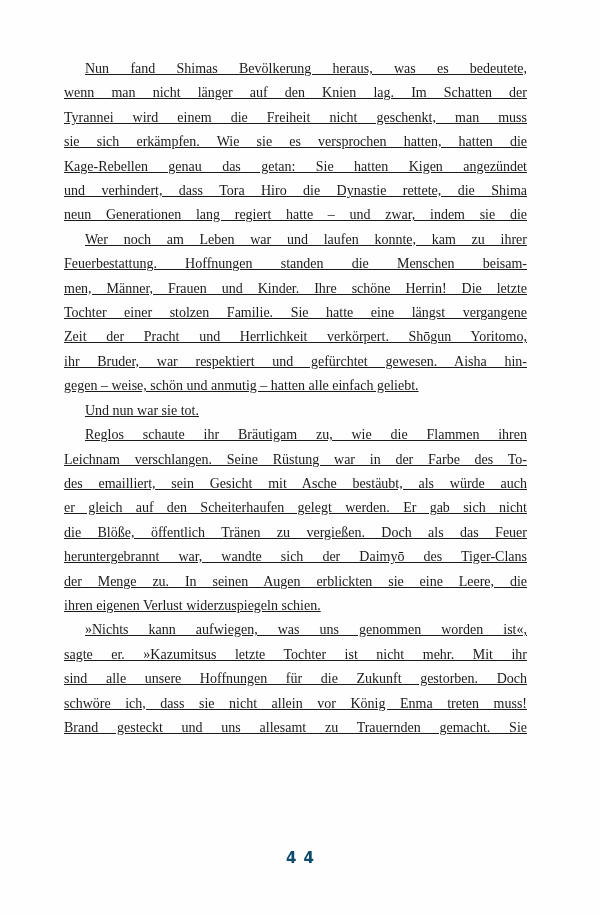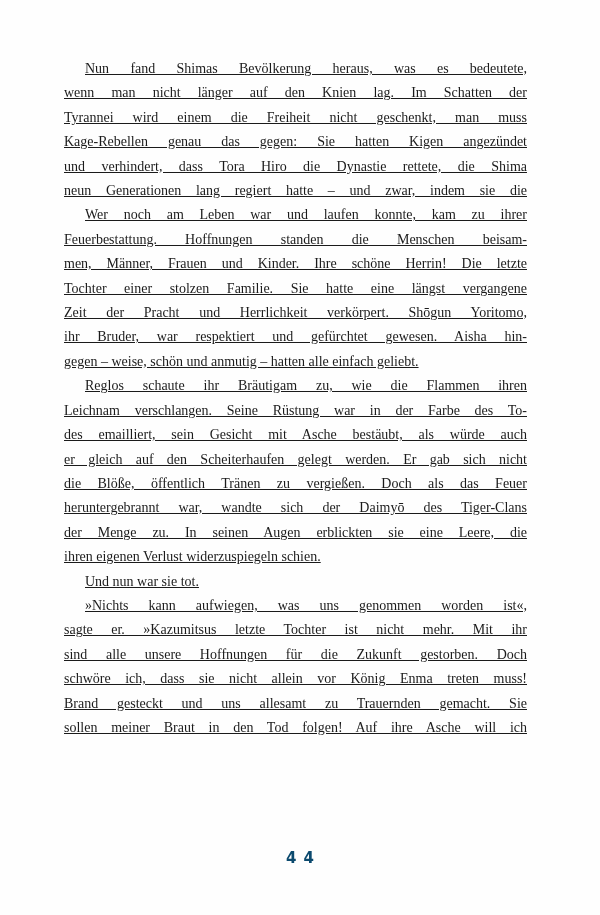--- a/index.html
+++ b/index.html
@@ -58,49 +58,49 @@
 </style>
 </head>
 <body>
 
 <div class="book-page">
   <div class="text-block">
       <div class="para">
         <div class="line j indent">Nun fand Shimas Bevölkerung heraus, was es bedeutete,</div>
         <div class="line j">wenn man nicht länger auf den Knien lag. Im Schatten der</div>
         <div class="line j">Tyrannei wird einem die Freiheit nicht geschenkt, man muss</div>
-        <div class="line j">Kage-Rebellen genau das gegen: Sie hatten Kigen angezündet</div>
+        <div class="line j">sie sich erkämpfen. Wie sie es versprochen hatten, hatten die</div>
+        <div class="line j">Kage-Rebellen genau das getan: Sie hatten Kigen angezündet</div>
         <div class="line j">und verhindert, dass Tora Hiro die Dynastie rettete, die Shima</div>
         <div class="line j">neun Generationen lang regiert hatte – und zwar, indem sie die</div>
       </div>
       <div class="para">
         <div class="line j indent">Wer noch am Leben war und laufen konnte, kam zu ihrer</div>
         <div class="line j">Feuerbestattung. Hoffnungen standen die Menschen beisam-</div>
         <div class="line j">men, Männer, Frauen und Kinder. Ihre schöne Herrin! Die letzte</div>
         <div class="line j">Tochter einer stolzen Familie. Sie hatte eine längst vergangene</div>
         <div class="line j">Zeit der Pracht und Herrlichkeit verkörpert. Shōgun Yoritomo,</div>
         <div class="line j">ihr Bruder, war respektiert und gefürchtet gewesen. Aisha hin-</div>
         <div class="line">gegen – weise, schön und anmutig – hatten alle einfach geliebt.</div>
       </div>
       <div class="para">
+        <div class="line indent">Und nun war sie tot.</div>
+      </div>
+      <div class="para">
         <div class="line j indent">Reglos schaute ihr Bräutigam zu, wie die Flammen ihren</div>
         <div class="line j">Leichnam verschlangen. Seine Rüstung war in der Farbe des To-</div>
         <div class="line j">des emailliert, sein Gesicht mit Asche bestäubt, als würde auch</div>
         <div class="line j">er gleich auf den Scheiterhaufen gelegt werden. Er gab sich nicht</div>
         <div class="line j">die Blöße, öffentlich Tränen zu vergießen. Doch als das Feuer</div>
         <div class="line j">heruntergebrannt war, wandte sich der Daimyō des Tiger-Clans</div>
         <div class="line j">der Menge zu. In seinen Augen erblickten sie eine Leere, die</div>
         <div class="line">ihren eigenen Verlust widerzuspiegeln schien.</div>
       </div>
       <div class="para">
-        <div class="line indent">Und nun war sie tot.</div>
-      </div>
-      <div class="para">
         <div class="line j indent">»Nichts kann aufwiegen, was uns genommen worden ist«,</div>
         <div class="line j">sagte er. »Kazumitsus letzte Tochter ist nicht mehr. Mit ihr</div>
         <div class="line j">sind alle unsere Hoffnungen für die Zukunft gestorben. Doch</div>
         <div class="line j">schwöre ich, dass sie nicht allein vor König Enma treten muss!</div>
         <div class="line j">Brand gesteckt und uns allesamt zu Trauernden gemacht. Sie</div>
-        <div class="line j">sollen meiner Braut in den Tod folgen! Auf ihre Asche will ich</div>
       </div>
     </div>
   <div class="page-number">44</div>
 </div>
 
 </body></html>

